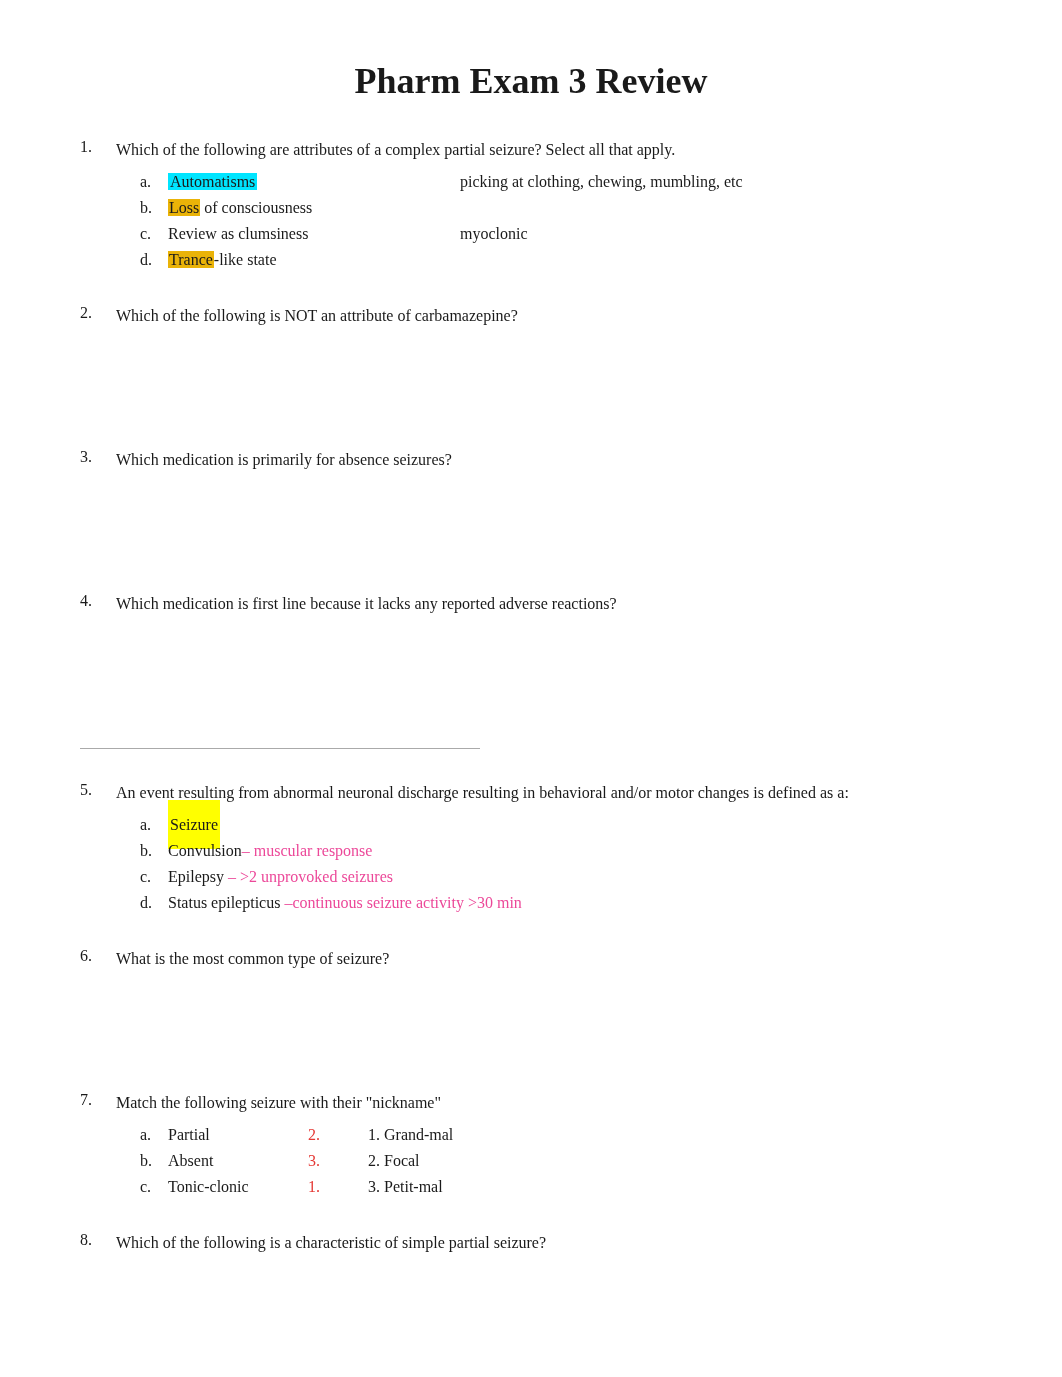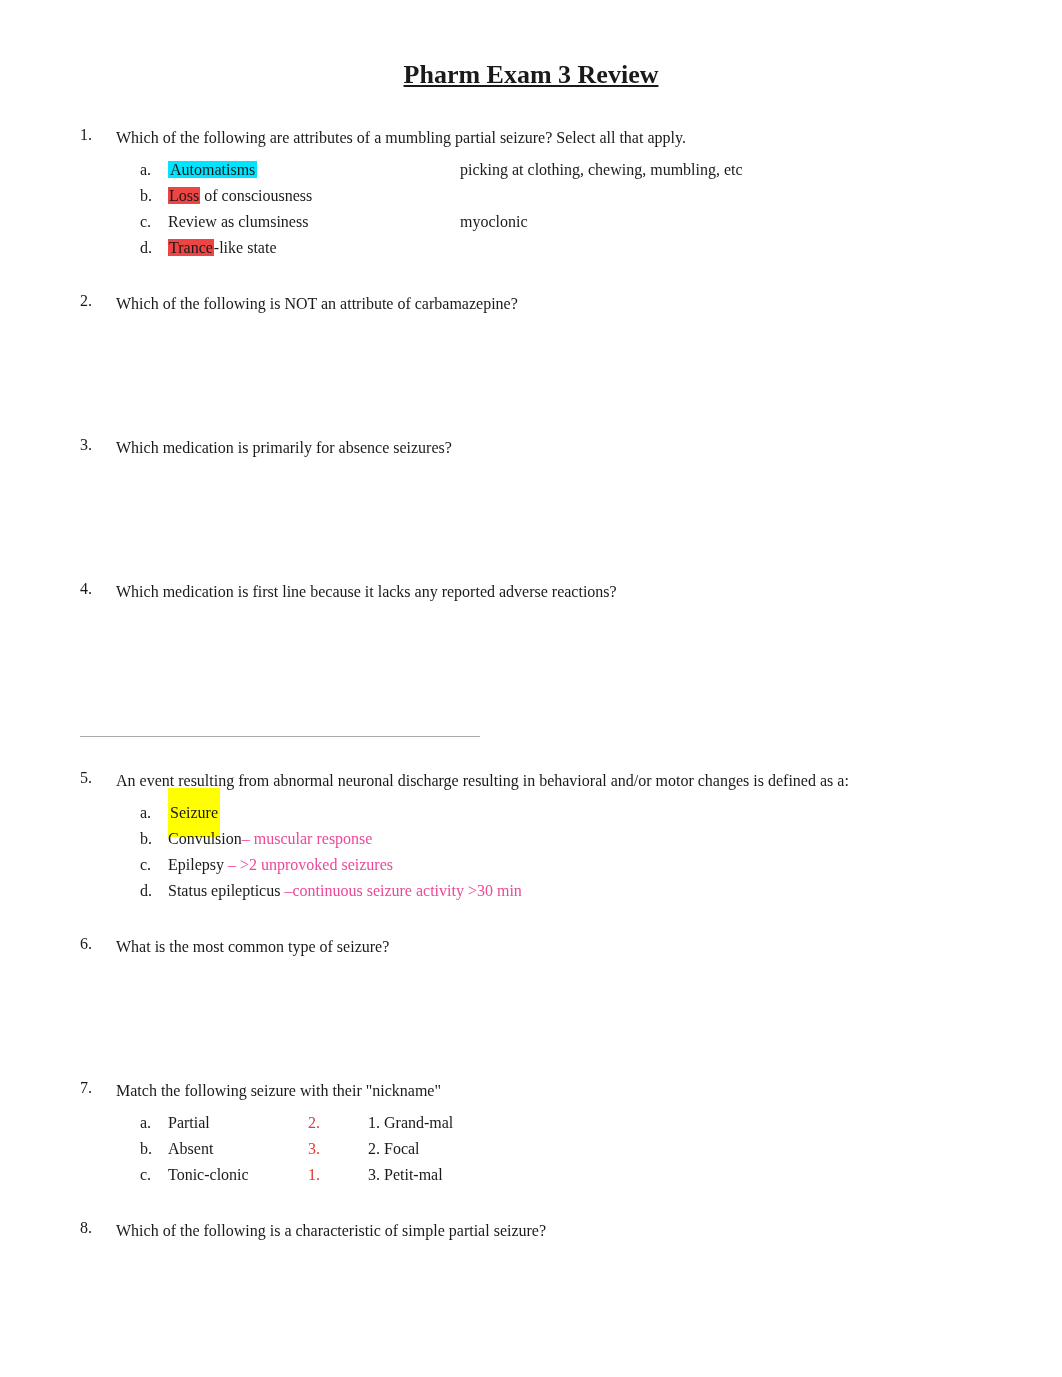--- a/index.html
+++ b/index.html
@@ -13,24 +13,23 @@
       font-family: 'Times New Roman', Times, serif;
       font-size: 16px;
       color: #1a1a1a;
       width: 1062px;
       min-height: 1377px;
       padding: 60px 80px;
     }
 
     .page-title {
       text-align: center;
-      font-size: 26px;
+      font-size: 36px;
       font-weight: bold;
       margin-bottom: 36px;
-      text-decoration: underline;
       font-family: Georgia, serif;
     }
 
     .question-block {
       margin-bottom: 32px;
     }
 
     .question-text {
       display: flex;
       margin-bottom: 8px;
@@ -77,21 +76,21 @@
       background-color: #00e5ff;
       padding: 0 2px;
     }
 
     .highlight-yellow {
       background-color: #ffff00;
       padding: 16px 2px;
     }
 
     .highlight-blue-word {
-      background-color: #ef4444;
+      background-color: #eab308;
       padding: 0 1px;
     }
 
     .text-red {
       color: #ec4899;
     }
 
     .answer-row {
       display: flex;
       align-items: baseline;
@@ -151,21 +150,21 @@
     }
   </style>
 </head>
 <body>
 
 <h1 class="page-title">Pharm Exam 3 Review</h1>
 
 <div class="question-block">
   <div class="question-text">
     <span class="question-number">1.</span>
-    <span class="question-body">Which of the following are attributes of a mumbling partial seizure? Select all that apply.</span>
+    <span class="question-body">Which of the following are attributes of a complex partial seizure? Select all that apply.</span>
   </div>
   <ul class="answer-list">
     <li>
       <div class="answer-row">
         <div class="answer-left" style="display:flex;">
           <span class="answer-letter">a.</span>
           <span class="answer-text"><span class="highlight-cyan">Automatisms</span></span>
         </div>
         <span class="answer-right-col">picking at clothing, chewing, mumbling, etc</span>
       </div>

